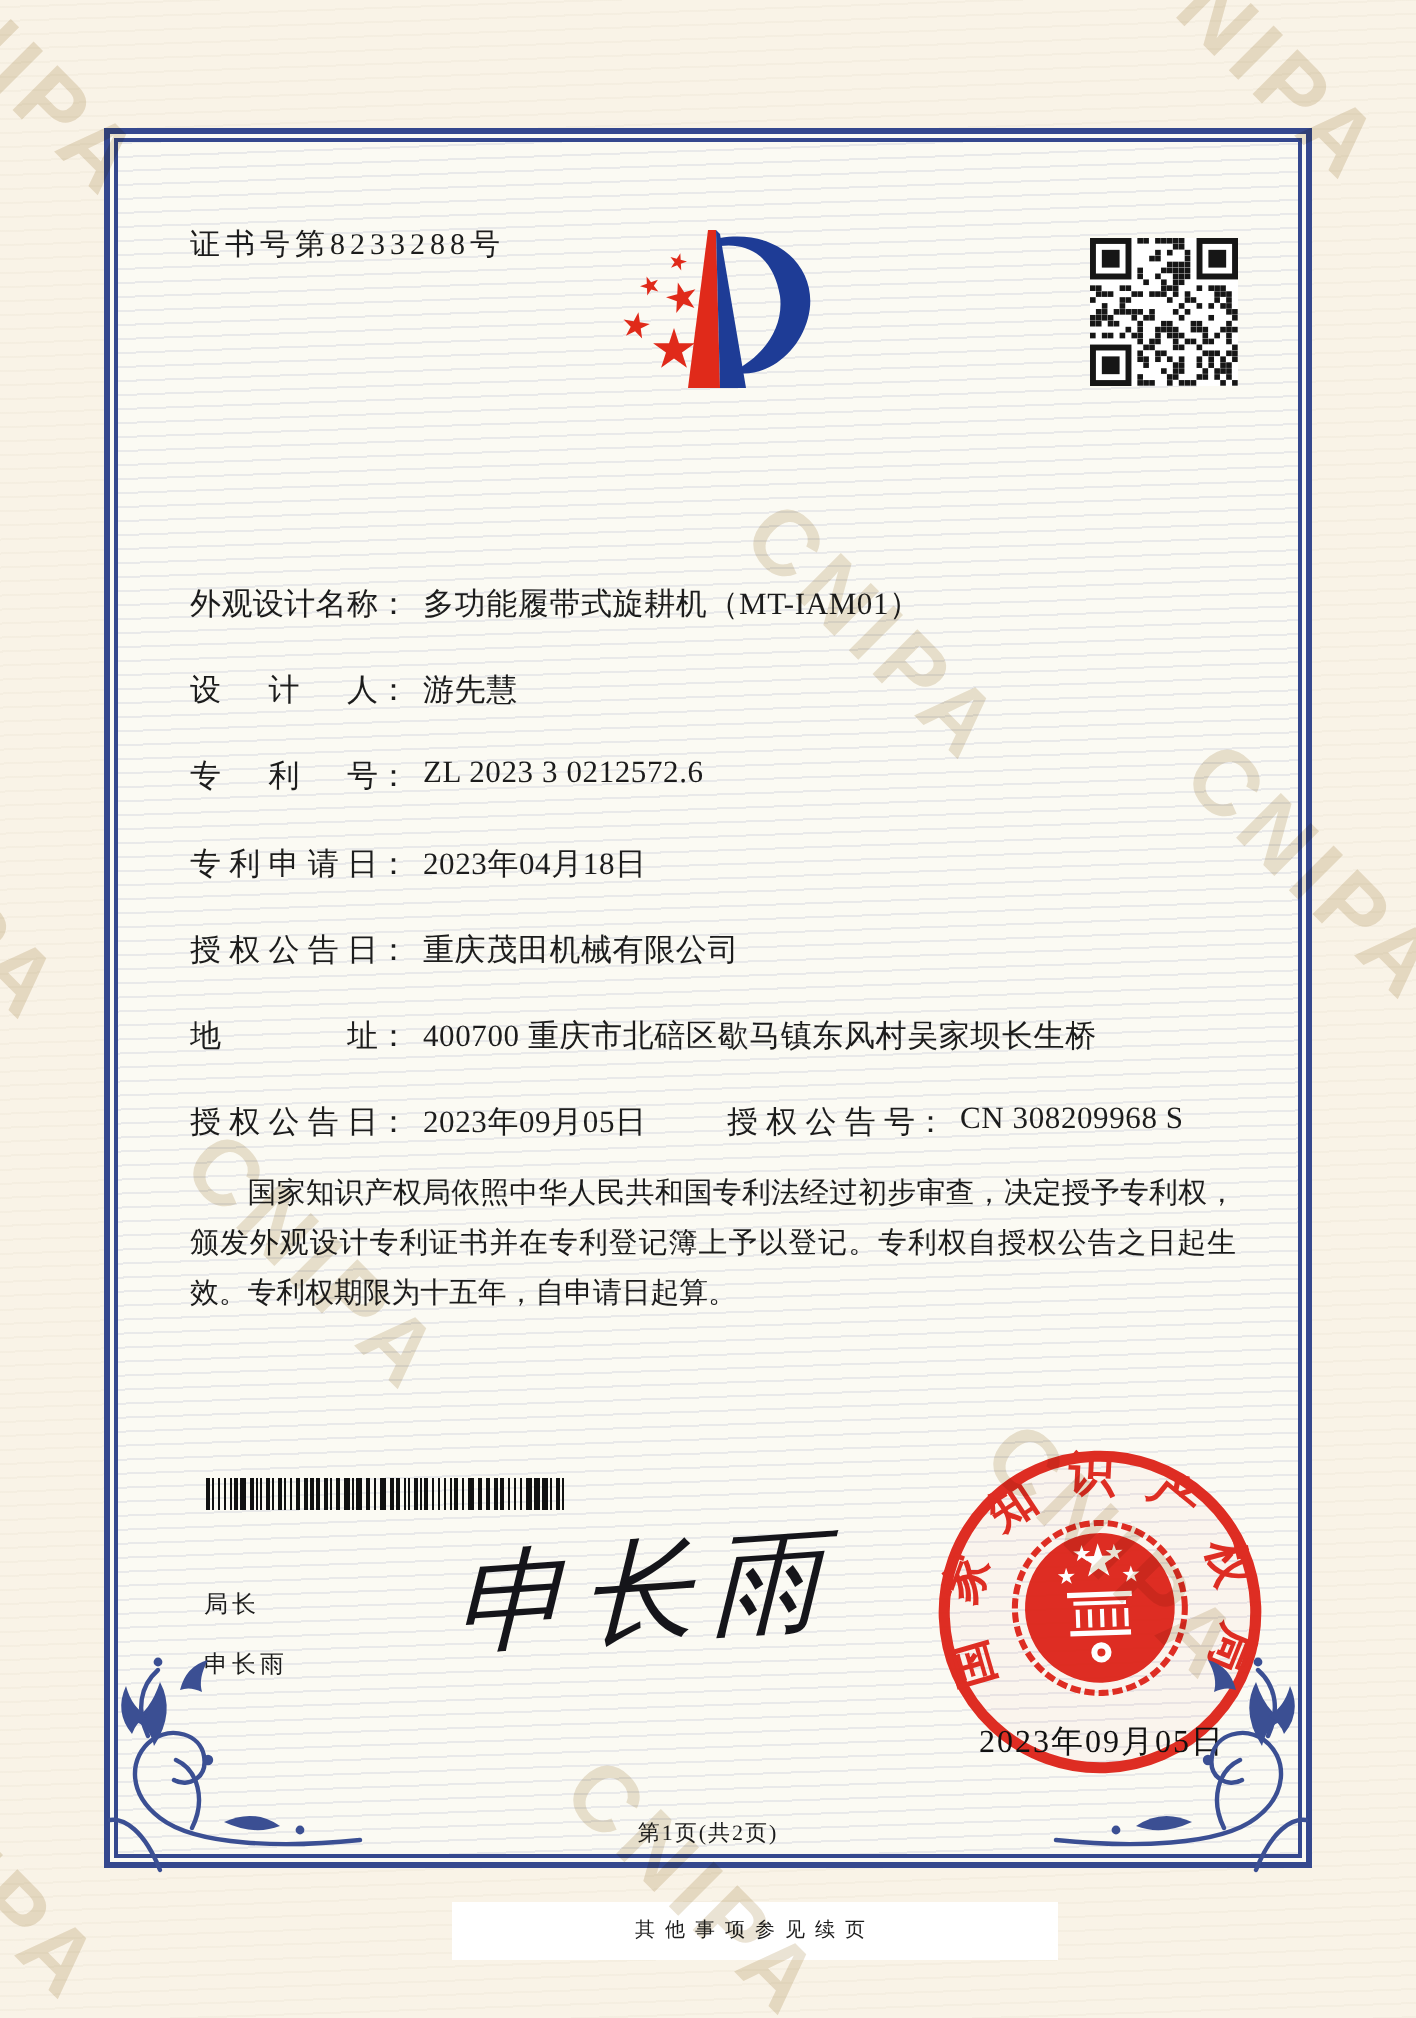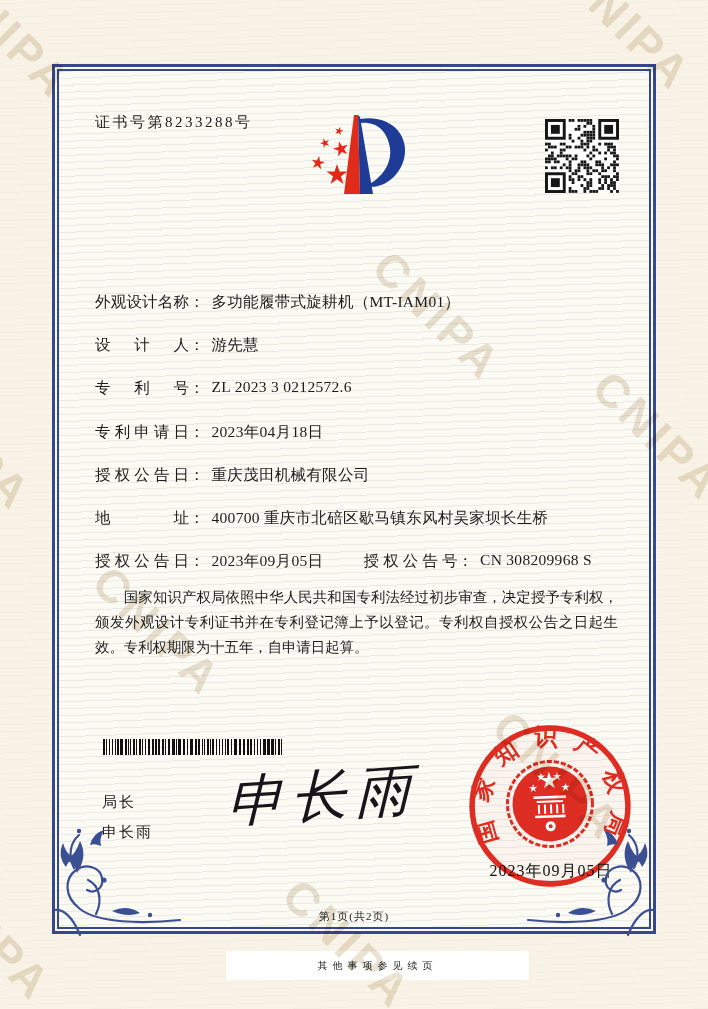--- a/index.html
+++ b/index.html
@@ -21,21 +21,21 @@
   .fields{position:absolute;left:36px;top:221px;right:28px;}
   .frow{height:43.2px;font-size:15.5px;white-space:nowrap;}
   .flabel{display:inline-block;width:94px;text-align:justify;text-align-last:justify;vertical-align:top;}
   .fcolon{display:inline-block;vertical-align:top;}
   .fvalue{display:inline-block;margin-left:7px;vertical-align:top;letter-spacing:.3px;}
   .fvalue.fixed{width:152px;}
   .paras{position:absolute;left:36px;top:514px;right:31px;font-size:14.4px;line-height:1.73;
          text-align:justify;}
   .paras p{margin:0 0 5px 0;text-indent:2em;}
   .barcode{position:absolute;left:43px;top:668px;width:185px;height:16px;}
-  .signer{position:absolute;left:43px;top:716px;font-size:15px;letter-spacing:2px;line-height:30px;}
+  .signer{position:absolute;left:43px;top:716px;font-size:12px;letter-spacing:2px;line-height:30px;}
   .sig-script{position:absolute;left:168px;top:688px;font-size:56px;letter-spacing:8px;
               font-style:italic;transform:rotate(-4deg) skewX(-4deg);color:#15151a;white-space:nowrap;}
   .seal{position:absolute;left:404px;top:648px;width:174px;height:174px;opacity:.95;transform:rotate(-2deg);}
   .seal-date{position:absolute;left:409px;top:790px;width:166px;text-align:center;font-size:16px;
              letter-spacing:1px;color:#111;z-index:2;}
   .page-ind{position:absolute;left:0;top:838px;width:100%;text-align:center;font-size:11px;letter-spacing:1px;}
   .foot-band{position:absolute;left:226px;top:951px;width:303px;height:29px;background:#ffffff;
              text-align:center;line-height:29px;font-size:10px;letter-spacing:5px;z-index:2;}
   .fl{position:absolute;width:132px;height:116px;z-index:4;pointer-events:none;}
   .fl.left{left:-9px;bottom:-12px;}

